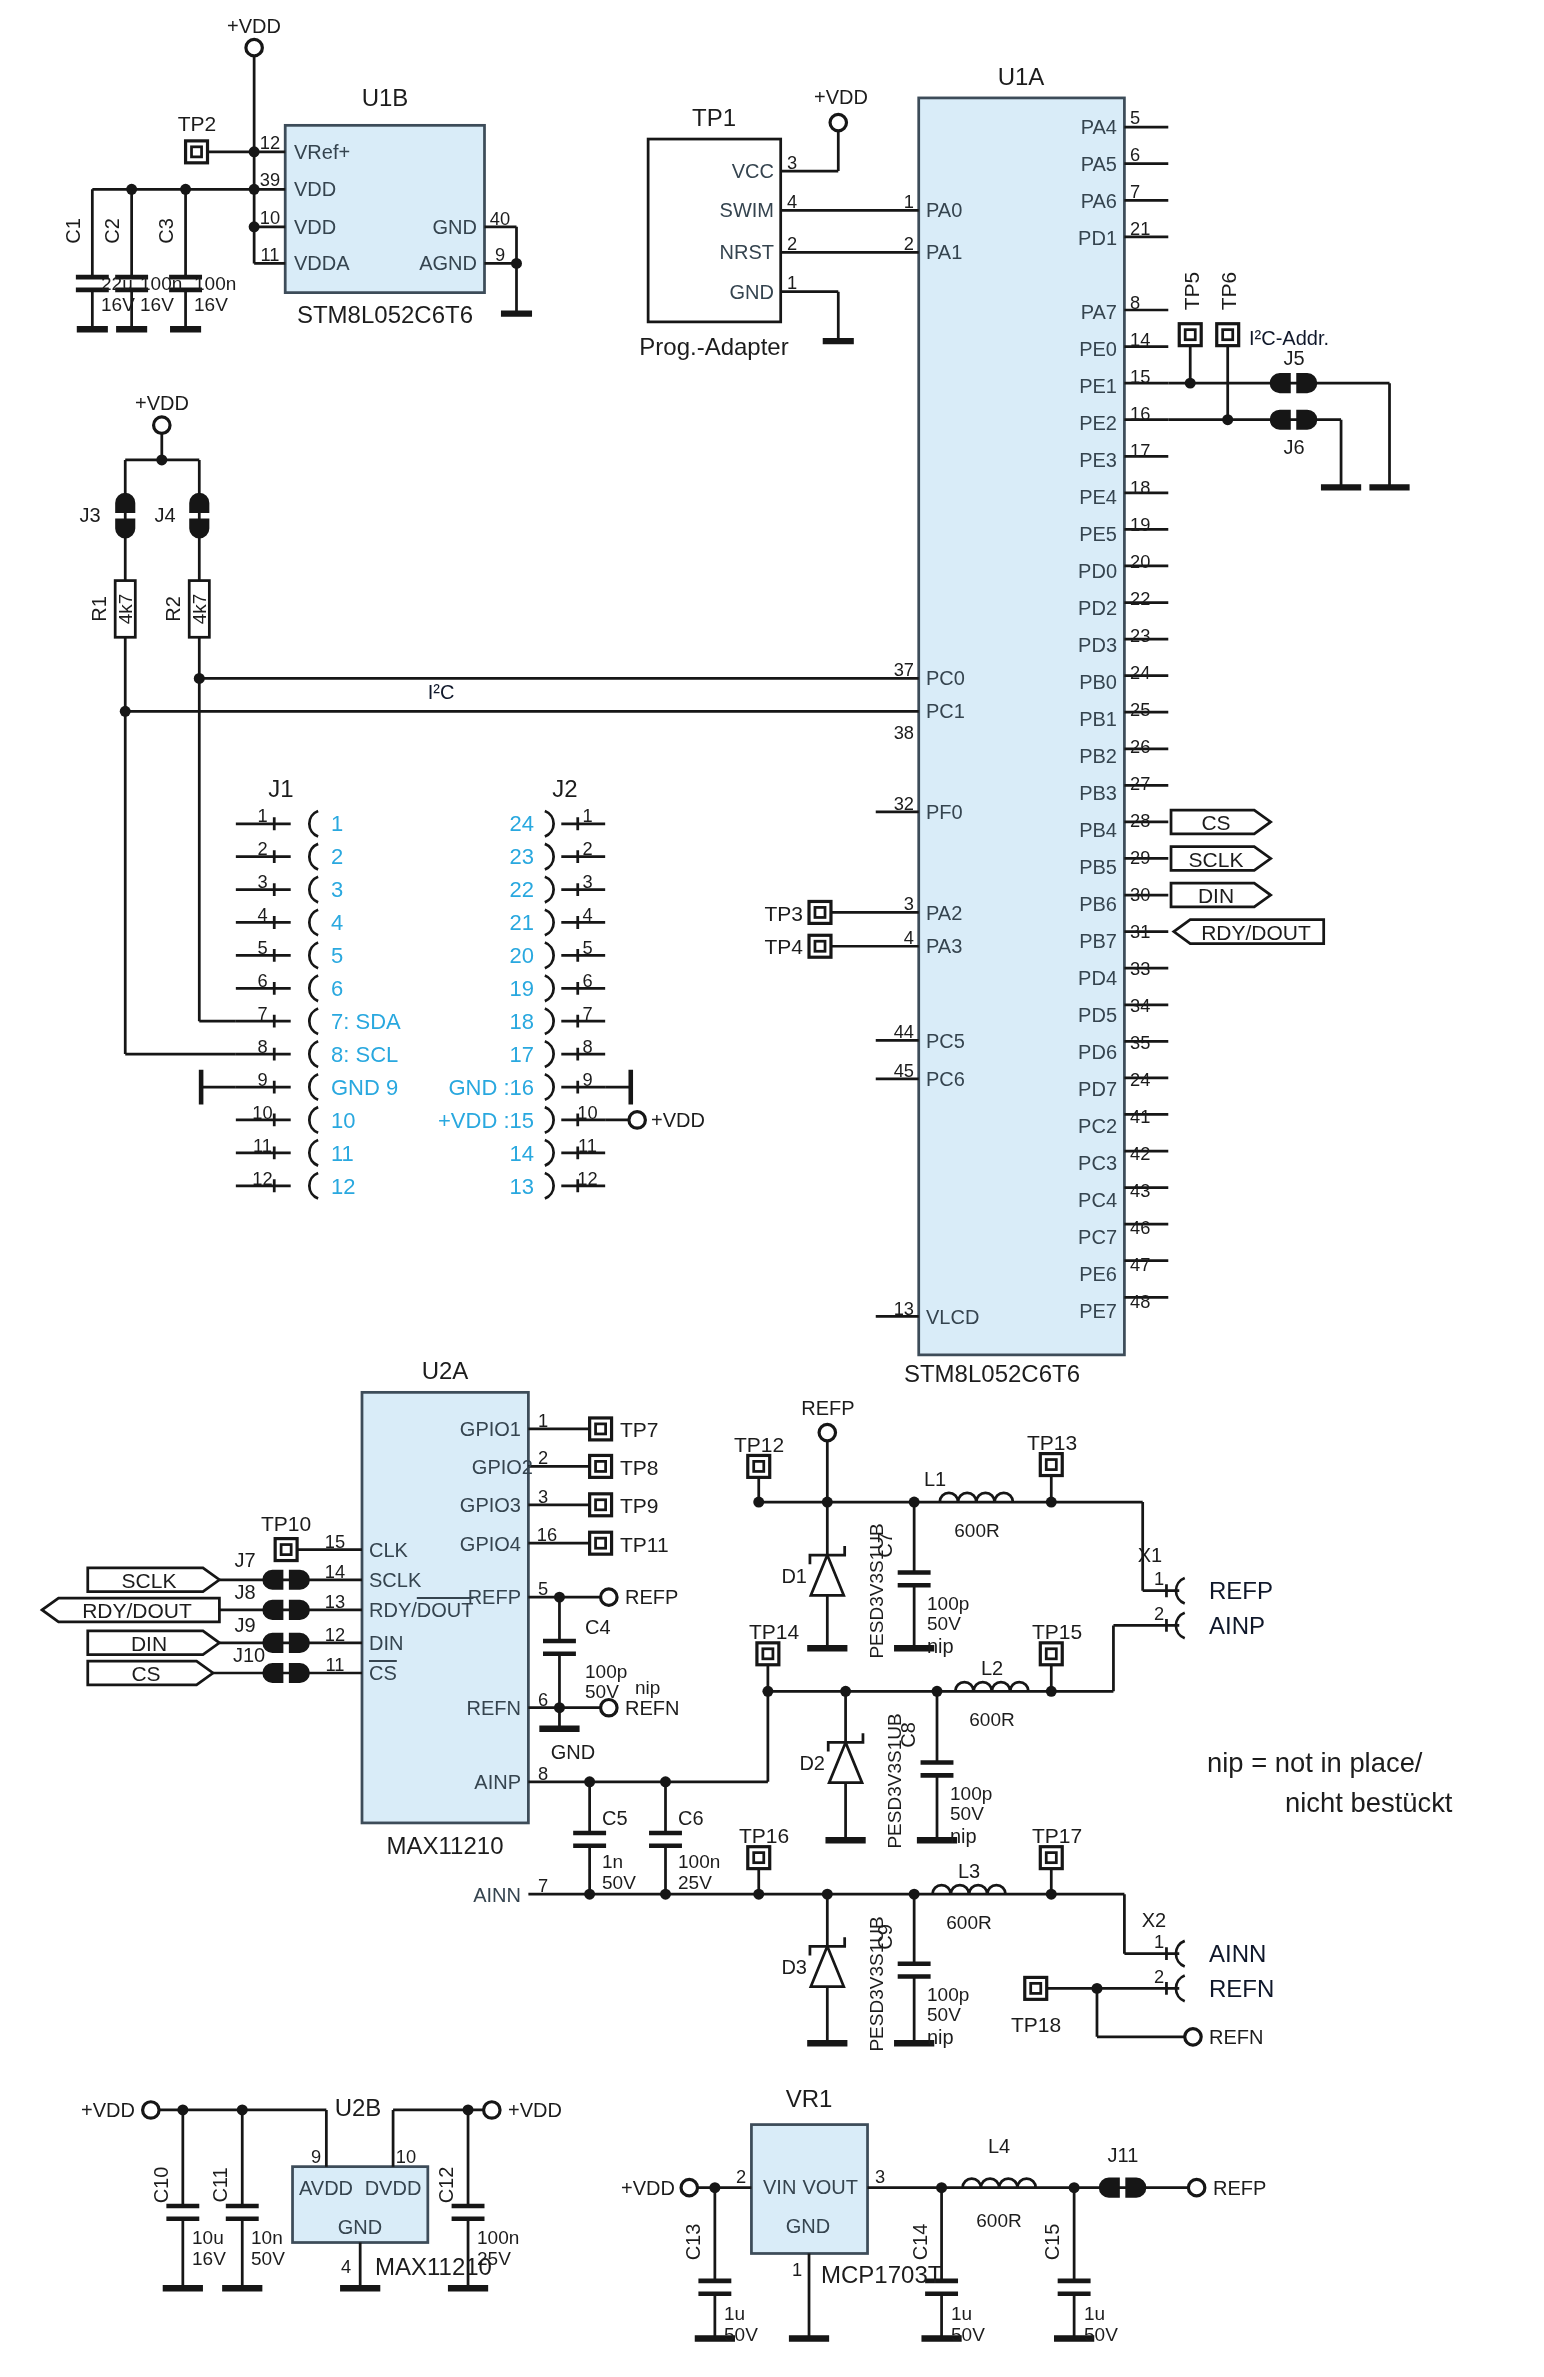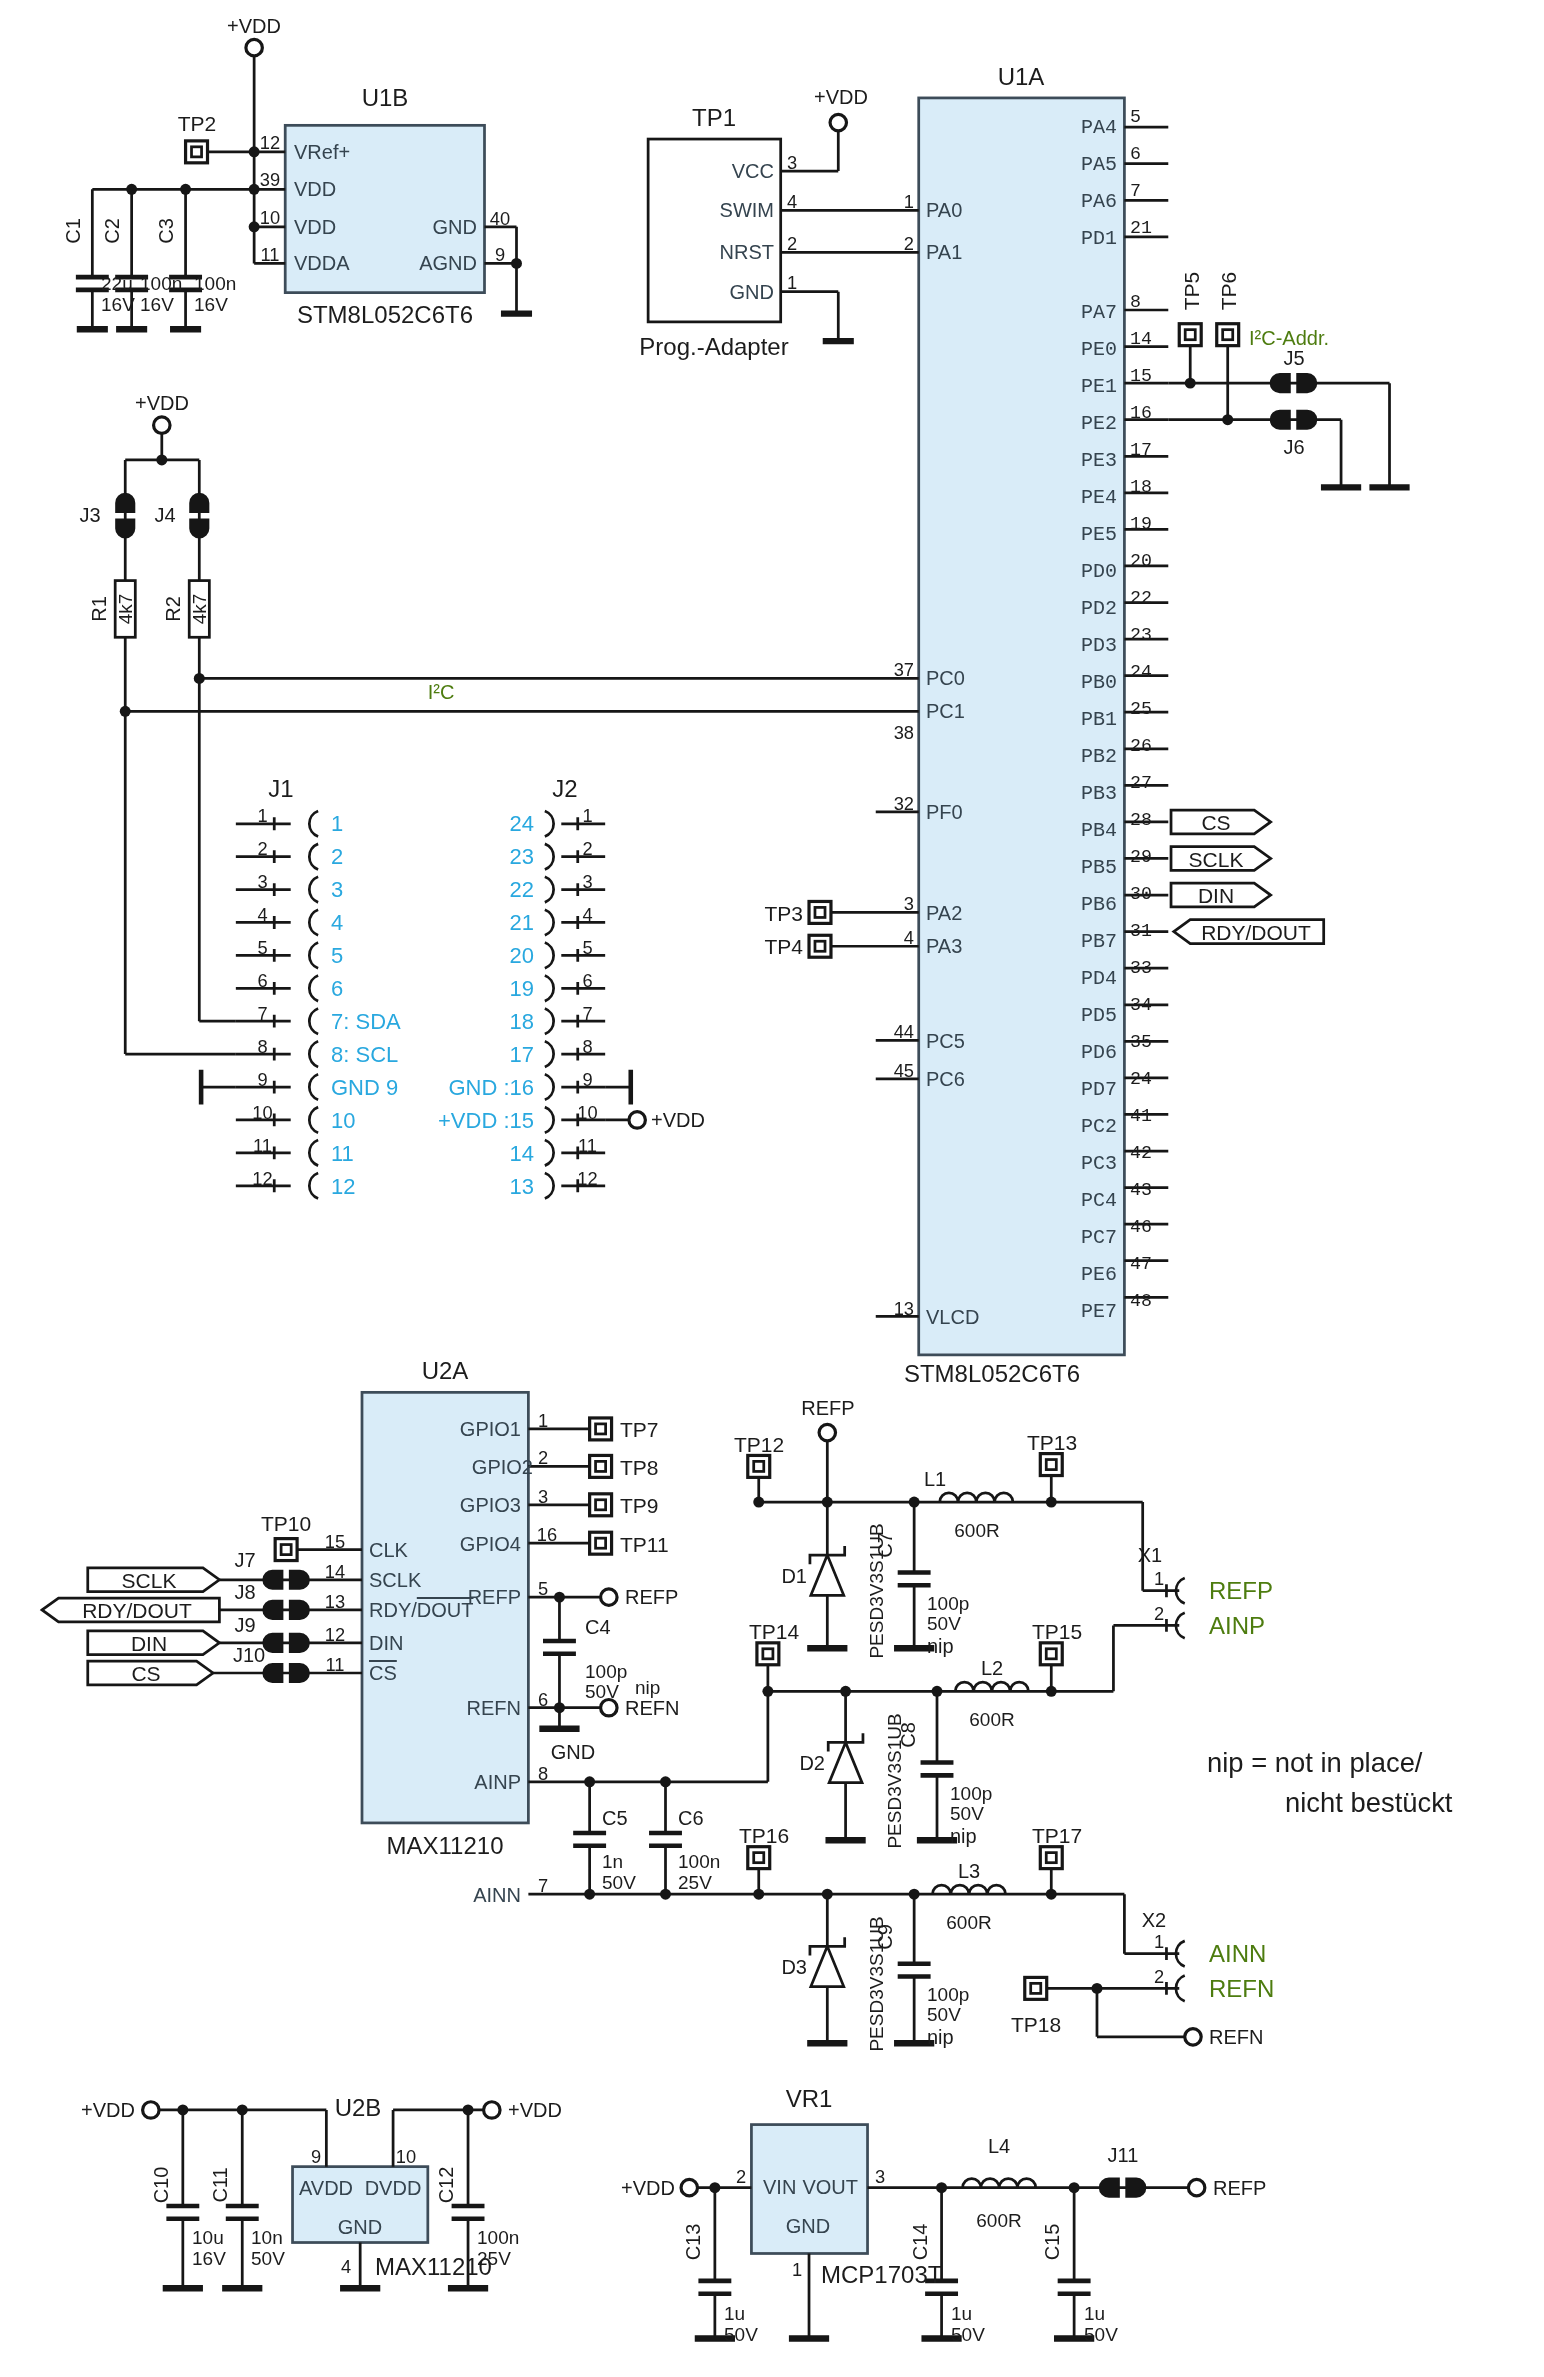--- a/index.html
+++ b/index.html
@@ -3,34 +3,34 @@
 <meta charset="utf-8">
 <style>
   html,body{margin:0;padding:0;background:#fff;}
   .canvas{position:relative;width:1544px;height:2377px;background:#fff;overflow:hidden;
           font-family:"Liberation Sans","DejaVu Sans",sans-serif;color:#1c1c1c;}
   svg.wires{position:absolute;left:0;top:0;}
   .t{position:absolute;white-space:nowrap;font-size:20px;line-height:1;transform:translate(0,-50%);}
   .ca{transform:translate(-50%,-50%);}
   .ra{transform:translate(-100%,-50%);}
   .rot{transform:translate(-50%,-50%) rotate(-90deg);}
-  .cyan{color:#4d7c0f;}
+  .cyan{color:#0f172a;}
   .pin{color:#35444f;}
   .num{font-size:18.3px;}
   .val{font-size:19px;}
   .ttl{font-size:24px;}
   .part{font-size:24px;}
   .tpl{font-size:21px;}
   .note{font-size:27.4px;}
   .ov{text-decoration:overline;}
   
   .rep{position:absolute;}
   .rep .row{position:relative;}
   .rep-u1a-r{left:951px;top:109px;width:256px;}
-  .rep-u1a-r .row{height:37px;font-family:Liberation Mono, monospace;}
+  .rep-u1a-r .row{height:37px;}
   .rep-u1a-r .nm{position:absolute;left:0;width:166px;text-align:right;line-height:37px;font-size:20px;color:#35444f;}
   .rep-u1a-r .nb{position:absolute;left:179px;top:1.8px;width:42px;font-size:18.3px;line-height:13.7px;}
   .rep-j1{left:236px;top:807px;width:229px;}
   .rep-j1 .row,.rep-j2 .row{height:33px;}
   .rep-j1 .nb{position:absolute;left:11px;top:2.7px;width:31px;text-align:center;font-size:18.3px;line-height:12.8px;}
   .rep-j1 .lb{position:absolute;left:95px;line-height:33px;font-size:22px;color:#29a8df;}
   .rep-j2{left:384px;top:807px;width:247px;}
   .rep-j2 .lb{position:absolute;left:0;width:150px;text-align:right;line-height:33px;font-size:22px;color:#29a8df;}
   .rep-j2 .nb{position:absolute;left:188px;top:2.7px;width:31px;text-align:center;font-size:18.3px;line-height:12.8px;}
 </style>

